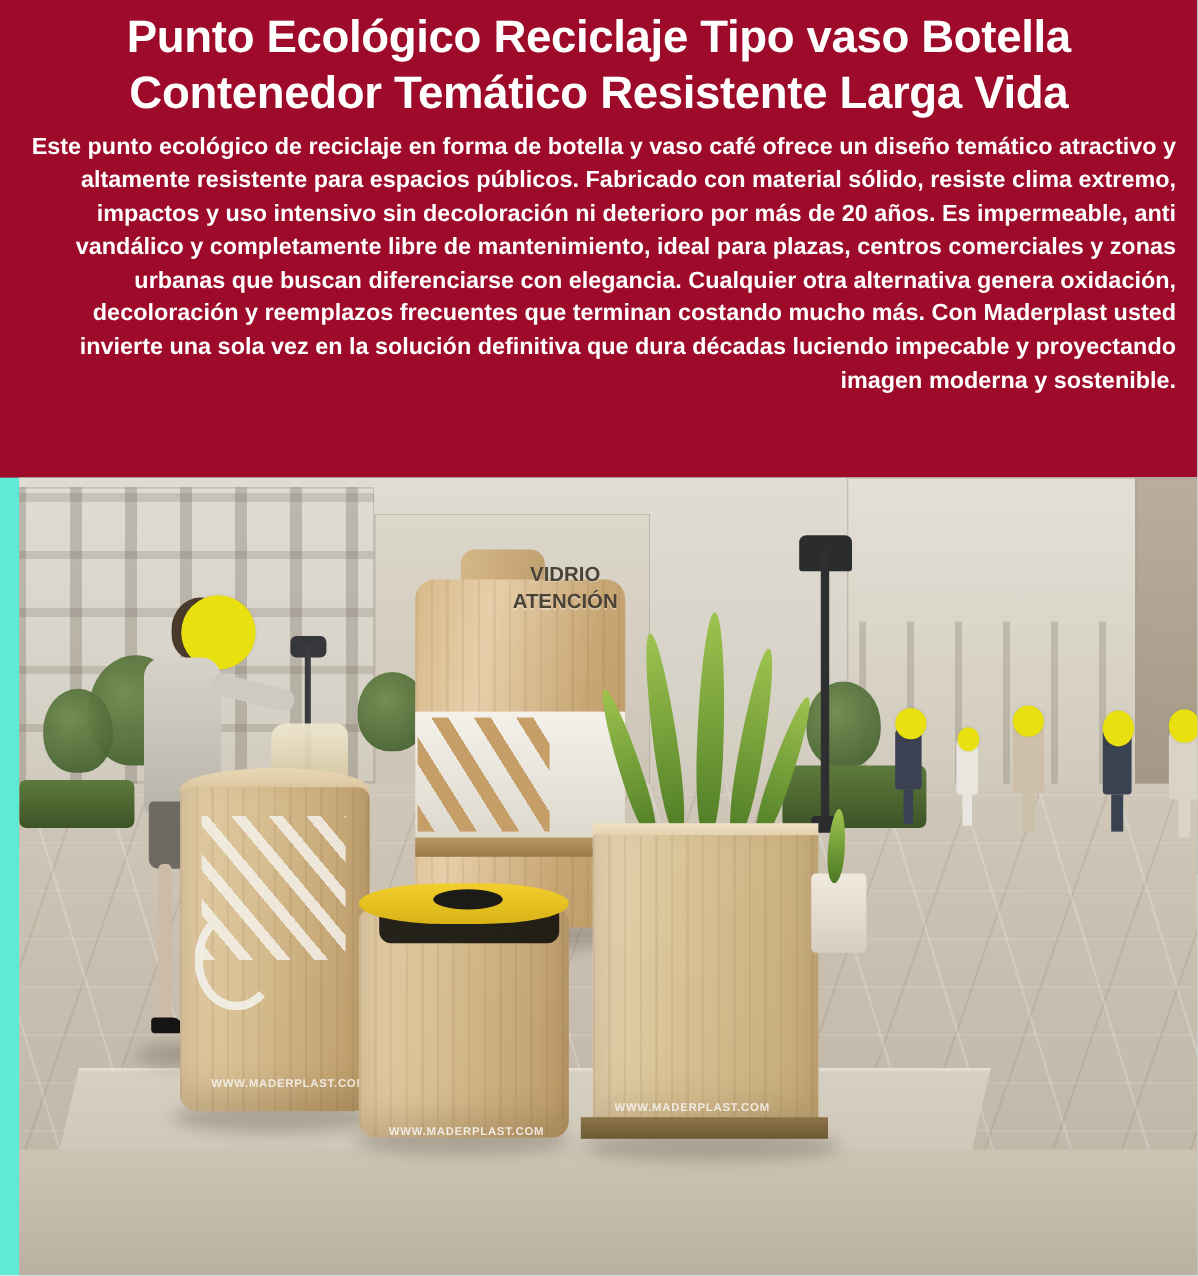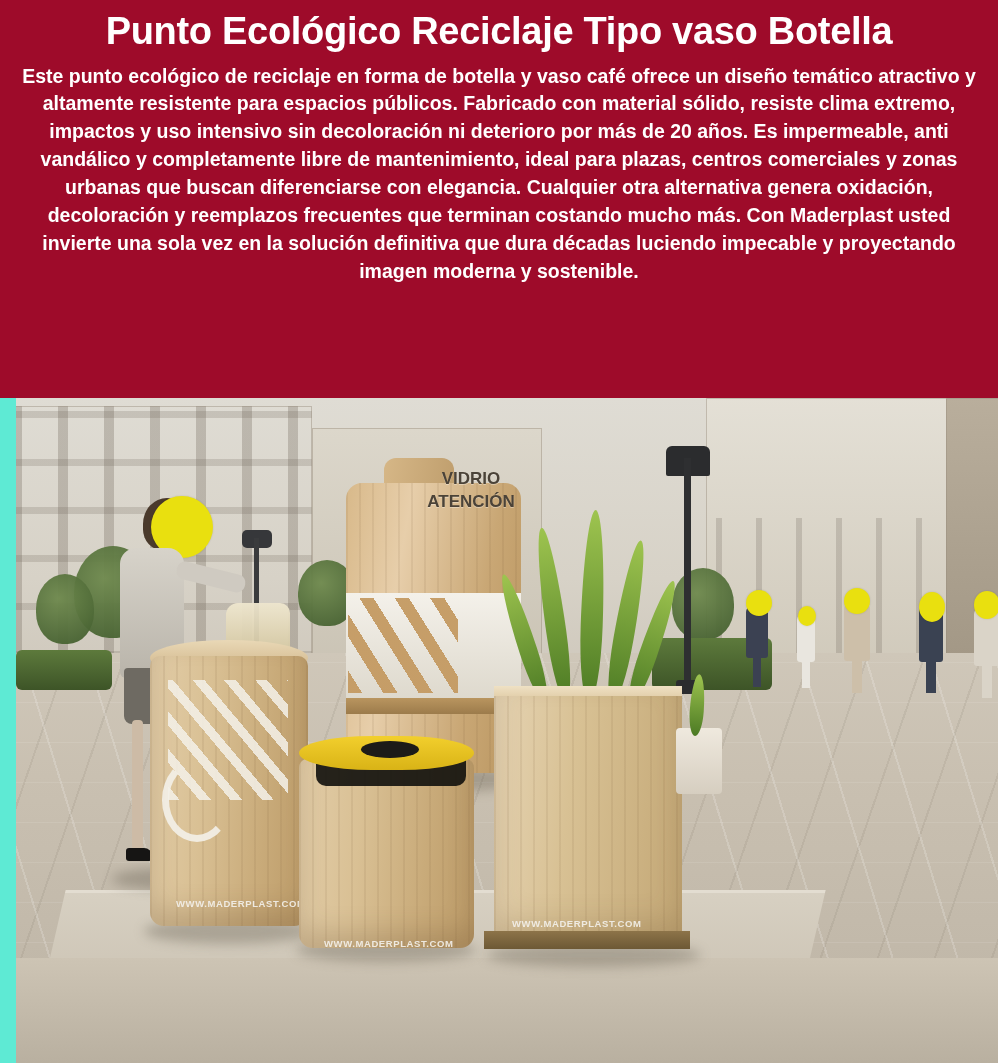--- a/index.html
+++ b/index.html
@@ -40,21 +40,21 @@
     white-space: nowrap;
   }
   .banner-title.line2 {
     margin-top: 4px;
   }
   .banner-body {
     color: #ffffff;
     font-size: 19.5px;
     line-height: 1.43;
     font-weight: bold;
-    text-align: center;
+    text-align: right;
     margin-top: 10px;
     padding: 0 4px;
   }
   .banner-cta {
     color: #ffffff;
     font-size: 19.5px;
     font-weight: bold;
     margin-top: 8px;
     padding: 0 4px;
     text-align: left;
@@ -383,20 +383,21 @@
     border-radius: 50%;
   }
 </style>
 </head>
 <body>
 
 <div class="page">
 
   <div class="banner">
     <div class="banner-title">Punto Ecológico Reciclaje Tipo vaso Botella</div>
+    <div class="banner-title line2">Contenedor Temático Resistente Larga Vida</div>
     <div class="banner-body">Este punto ecológico de reciclaje en forma de botella y vaso café ofrece un diseño temático atractivo y altamente resistente para espacios públicos. Fabricado con material sólido, resiste clima extremo, impactos y uso intensivo sin decoloración ni deterioro por más de 20 años. Es impermeable, anti vandálico y completamente libre de mantenimiento, ideal para plazas, centros comerciales y zonas urbanas que buscan diferenciarse con elegancia. Cualquier otra alternativa genera oxidación, decoloración y reemplazos frecuentes que terminan costando mucho más. Con Maderplast usted invierte una sola vez en la solución definitiva que dura décadas luciendo impecable y proyectando imagen moderna y sostenible.</div>
   </div>
 
   <div class="photo">
 
     <div class="sky"></div>
 
     <div class="bld left leftwin"></div>
     <div class="bld center leftwin"></div>
     <div class="bld right leftwin"></div>

